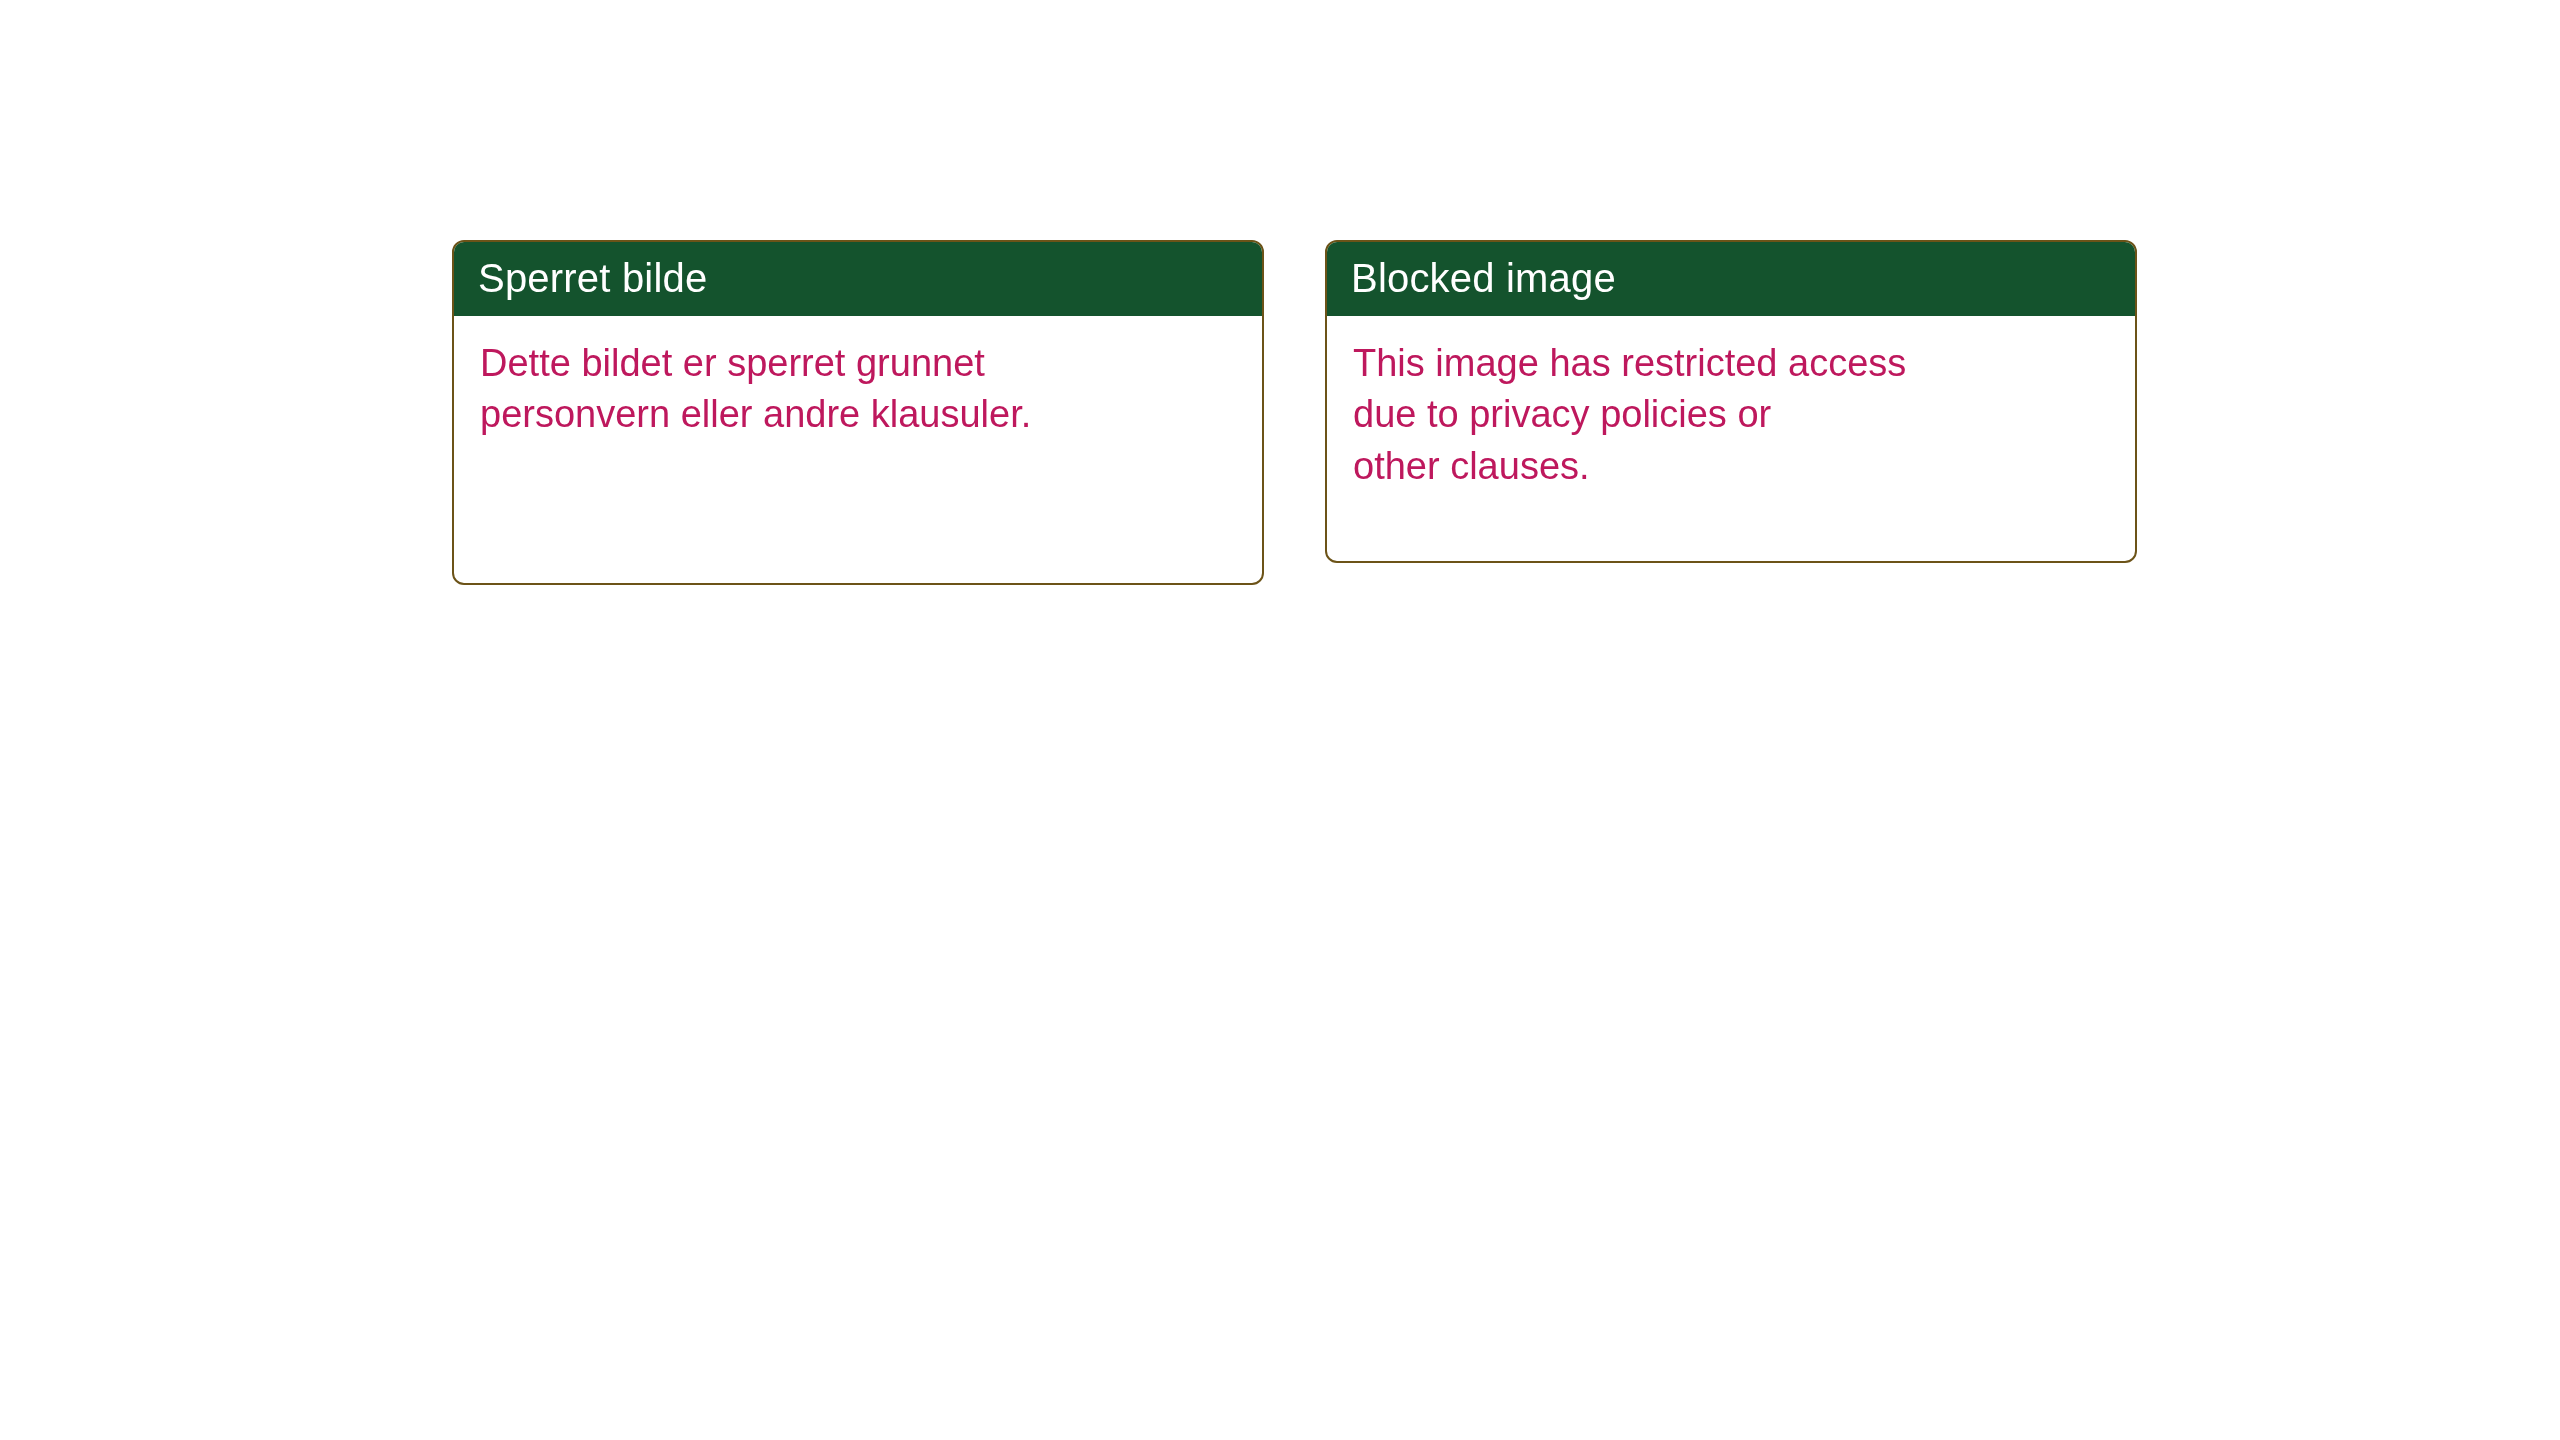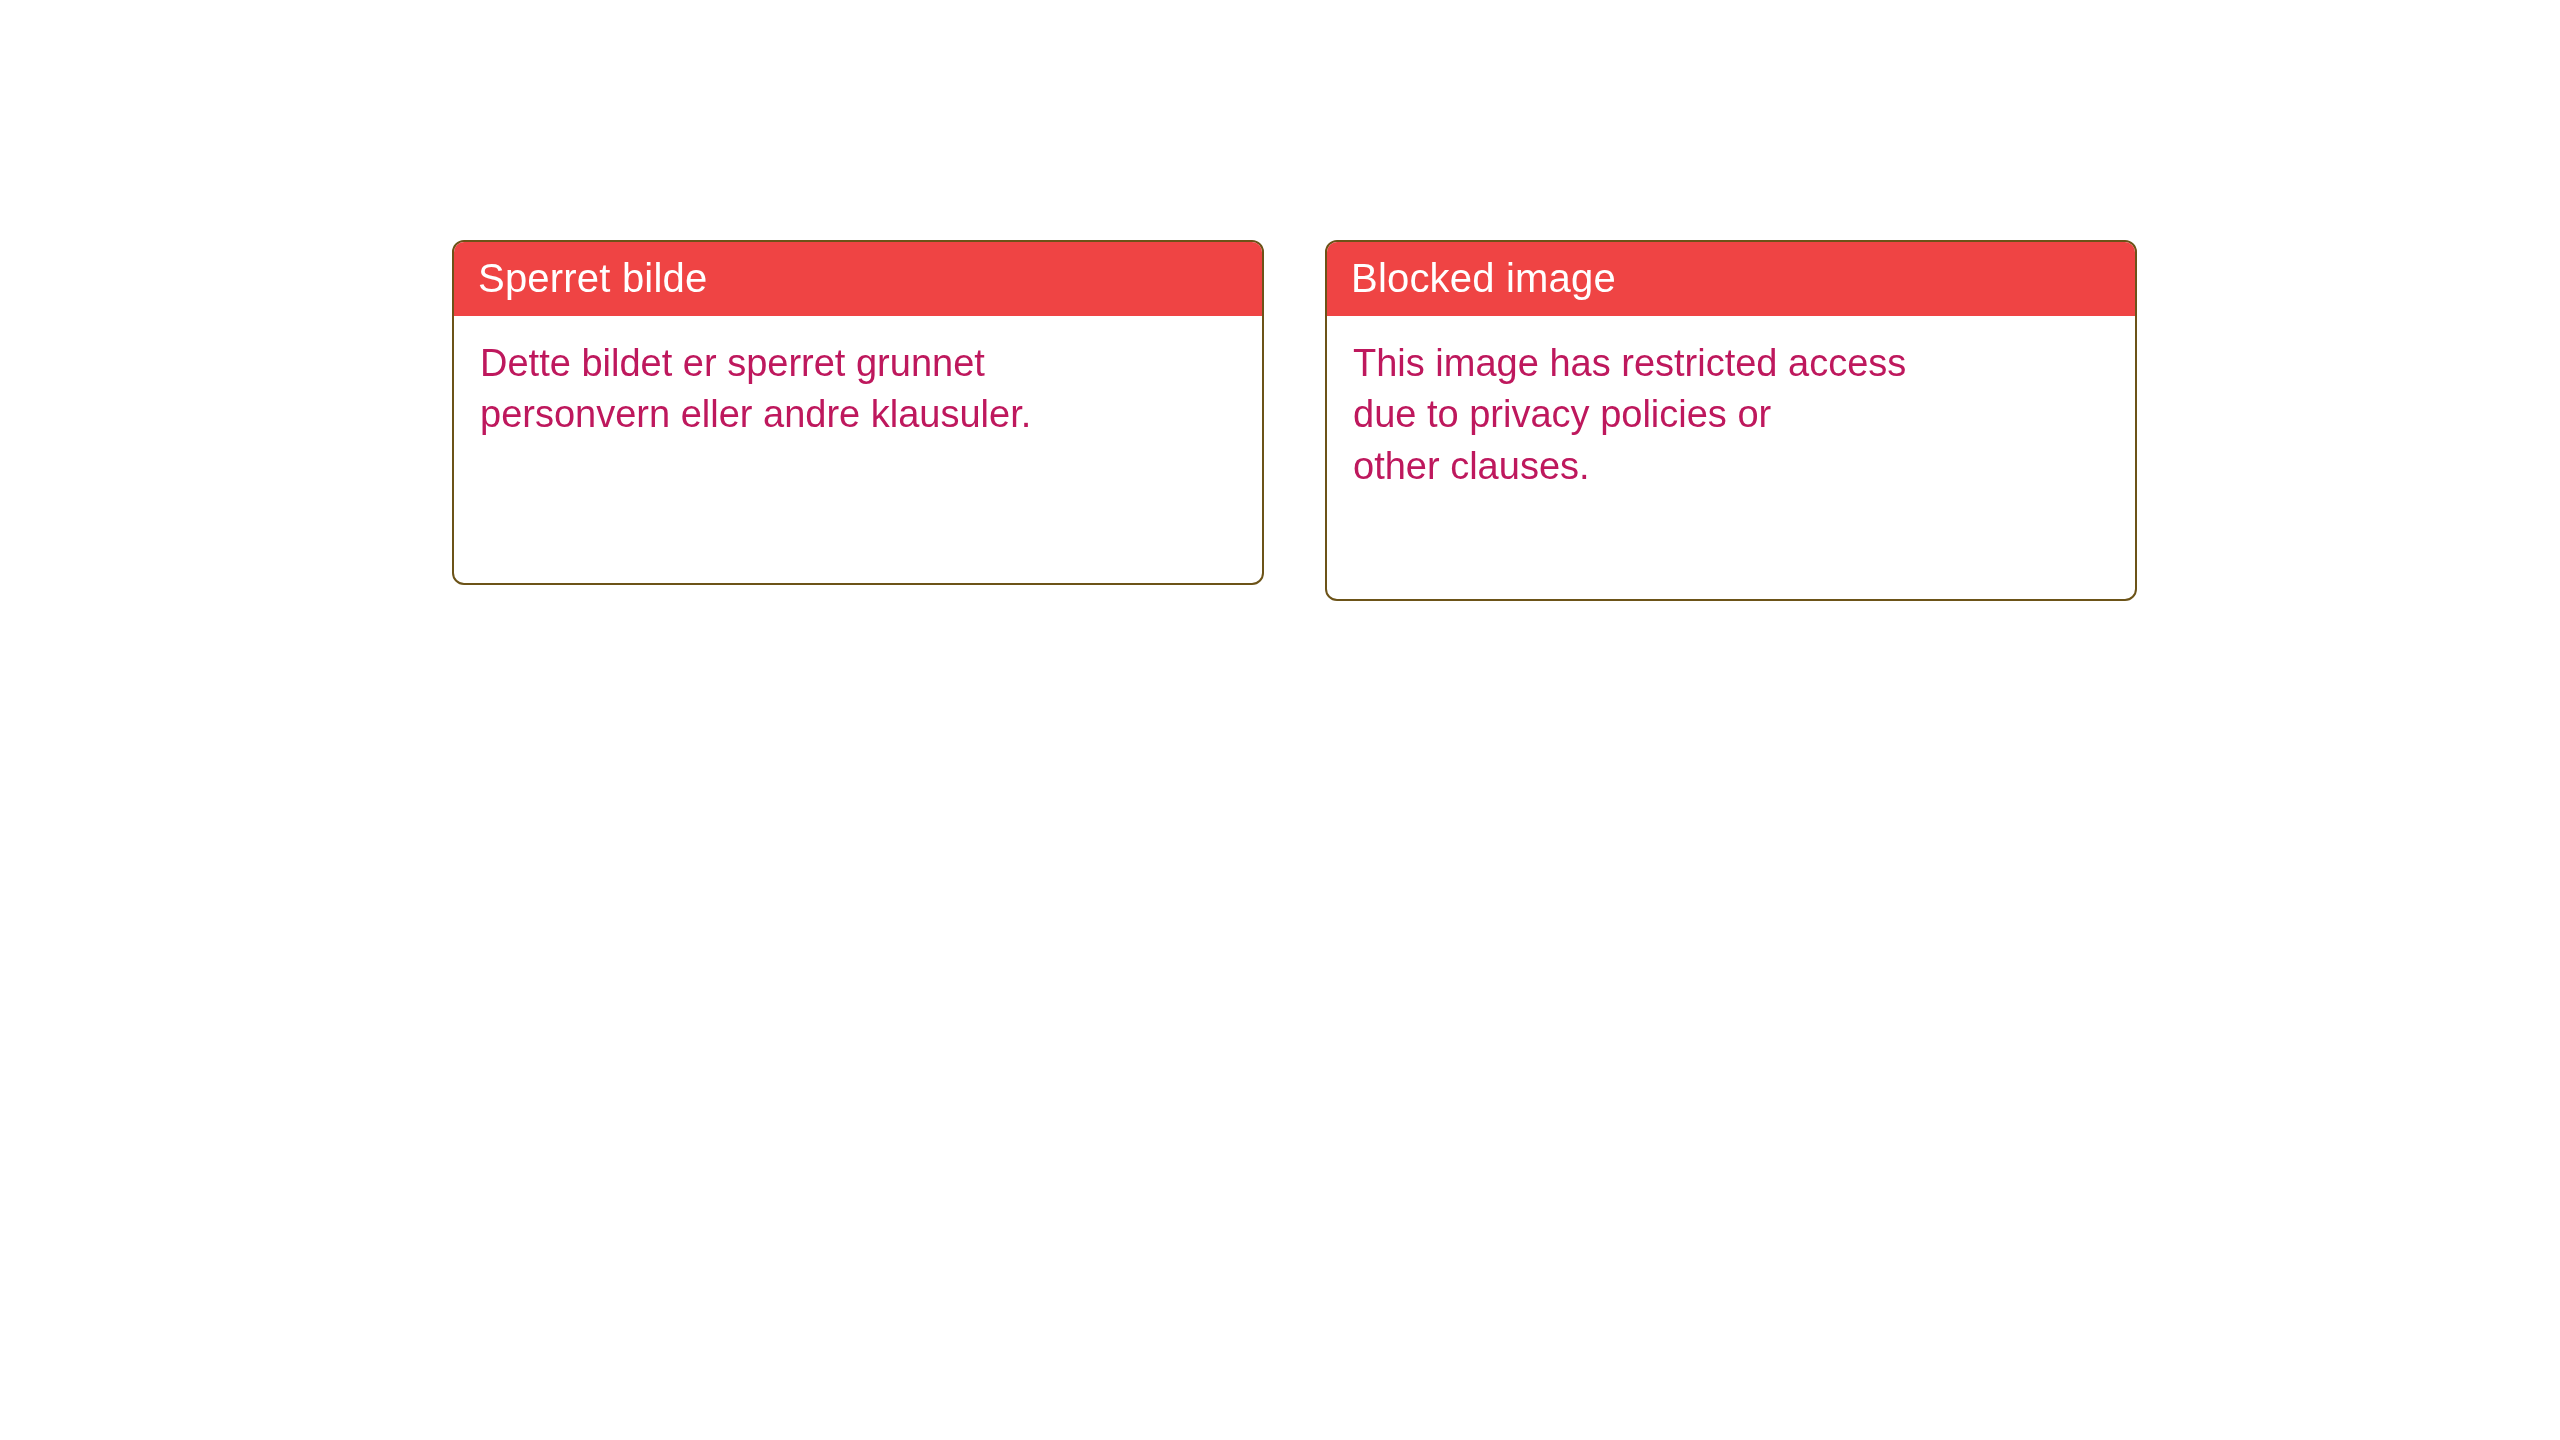--- a/index.html
+++ b/index.html
@@ -22,21 +22,21 @@
   .notice-card {
     position: absolute;
     box-sizing: border-box;
     background: #ffffff;
     border: 2px solid #6c5318;
     border-radius: 12px;
     overflow: hidden;
   }
 
   .notice-card .card-header {
-    background: #ef4444;
+    background: #14532d;
     color: #ffffff;
     font-size: 40px;
     line-height: 1.0;
     padding: 16px 24px 18px 24px;
     letter-spacing: 0.2px;
     white-space: nowrap;
   }
 
   .notice-card .card-body {
     color: #be185d;
@@ -52,21 +52,21 @@
     top: 240px;
     width: 812px;
     height: 345px;
   }
 
   
   #card-en {
     left: 1325px;
     top: 240px;
     width: 812px;
-    height: 361px;
+    height: 323px;
   }
 </style>
 </head>
 <body>
 
 <div class="page">
 
   <div class="notice-card" id="card-no">
     <div class="card-header">Sperret bilde</div>
     <div class="card-body">Dette bildet er sperret grunnet

